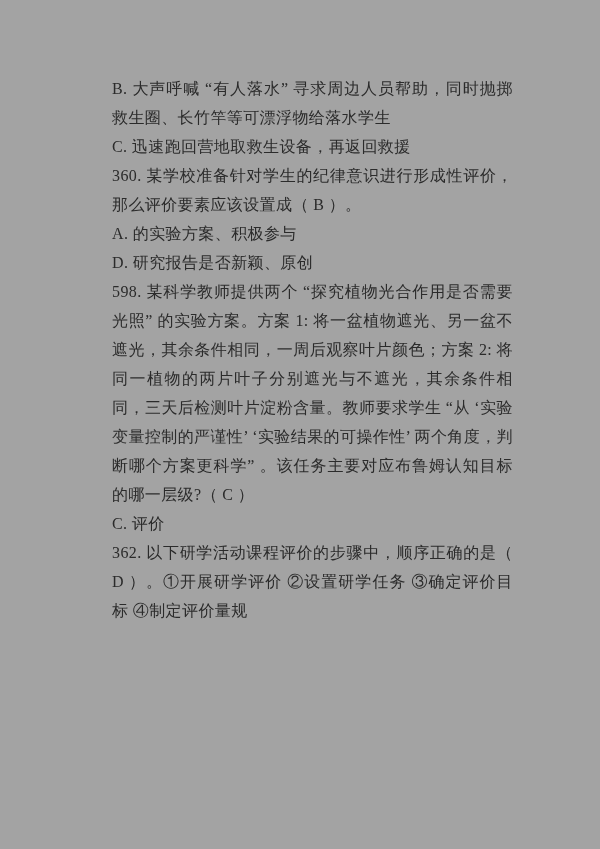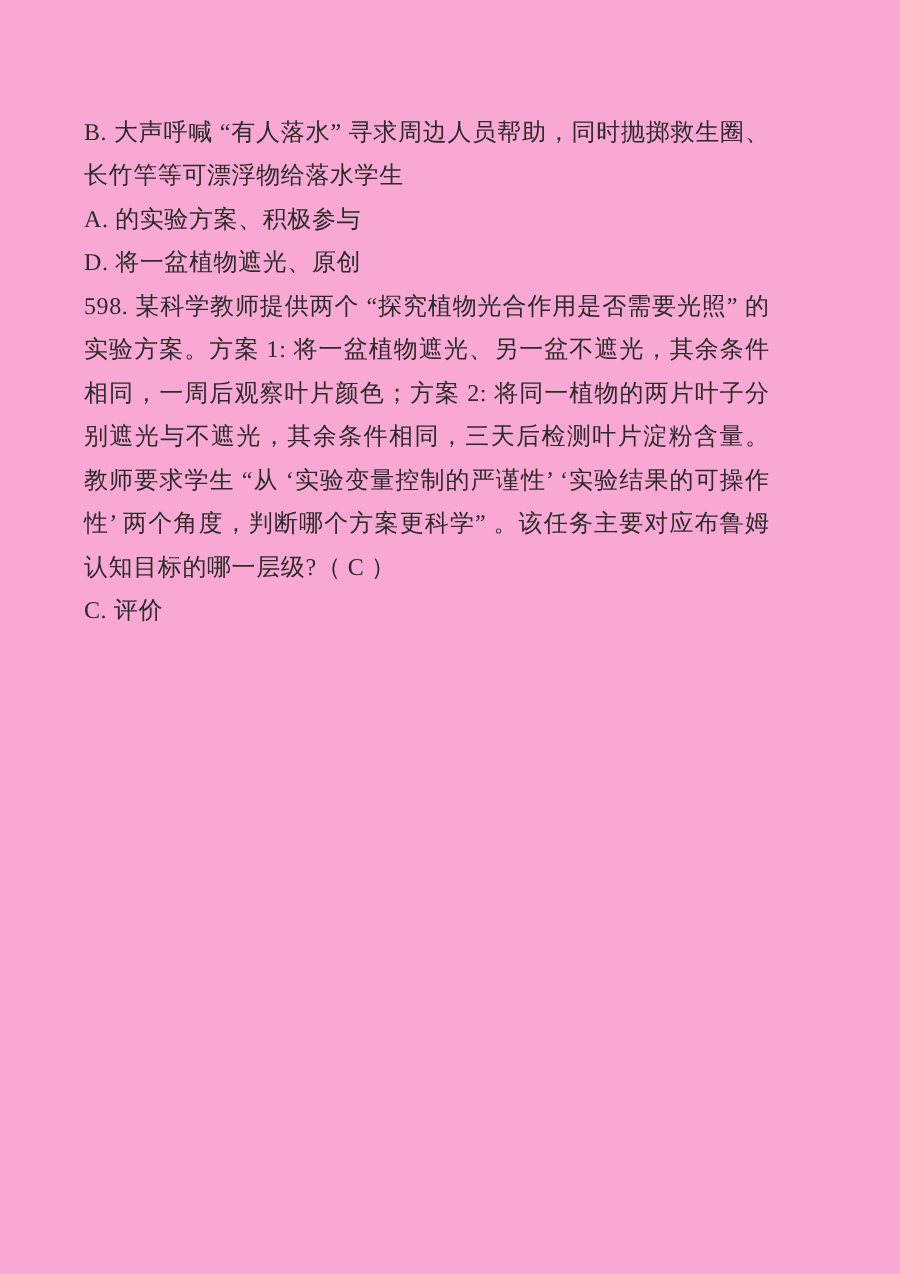--- a/index.html
+++ b/index.html
@@ -9,37 +9,40 @@
   body {
     width: 600px;
     height: 849px;
     background: #ffffff;
     overflow: hidden;
   }
   .page {
     box-sizing: border-box;
     width: 600px;
     height: 849px;
-    background: #f9a8d4;
-    padding: 74px 87px 0 56px;
+    background: #a3a3a3;
+    padding: 74px 87px 0 112px;
   }
   .para {
     font-family: "Liberation Serif", "DejaVu Serif", serif;
     font-size: 16px;
     line-height: 29px;
     color: #2b2b2b;
     text-align: justify;
     text-justify: inter-character;
     letter-spacing: 0.4px;
     margin: 0;
     word-break: break-all;
   }
 </style>
 </head>
 <body>
 
 <div class="page">
   <p class="para">B.  大声呼喊 “有人落水”  寻求周边人员帮助，同时抛掷救生圈、长竹竿等可漂浮物给落水学生</p>
+  <p class="para">C.  迅速跑回营地取救生设备，再返回救援</p>
+  <p class="para">360. 某学校准备针对学生的纪律意识进行形成性评价，那么评价要素应该设置成（ B ）。</p>
   <p class="para">A.  的实验方案、积极参与</p>
-  <p class="para">D.  将一盆植物遮光、原创</p>
+  <p class="para">D.  研究报告是否新颖、原创</p>
   <p class="para">598. 某科学教师提供两个 “探究植物光合作用是否需要光照” 的实验方案。方案 1: 将一盆植物遮光、另一盆不遮光，其余条件相同，一周后观察叶片颜色；方案 2: 将同一植物的两片叶子分别遮光与不遮光，其余条件相同，三天后检测叶片淀粉含量。教师要求学生 “从 ‘实验变量控制的严谨性’ ‘实验结果的可操作性’ 两个角度，判断哪个方案更科学” 。该任务主要对应布鲁姆认知目标的哪一层级?（ C ）</p>
   <p class="para">C. 评价</p>
+  <p class="para">362. 以下研学活动课程评价的步骤中，顺序正确的是（ D ）。①开展研学评价 ②设置研学任务 ③确定评价目标 ④制定评价量规</p>
 </div>
 
 </body></html>

